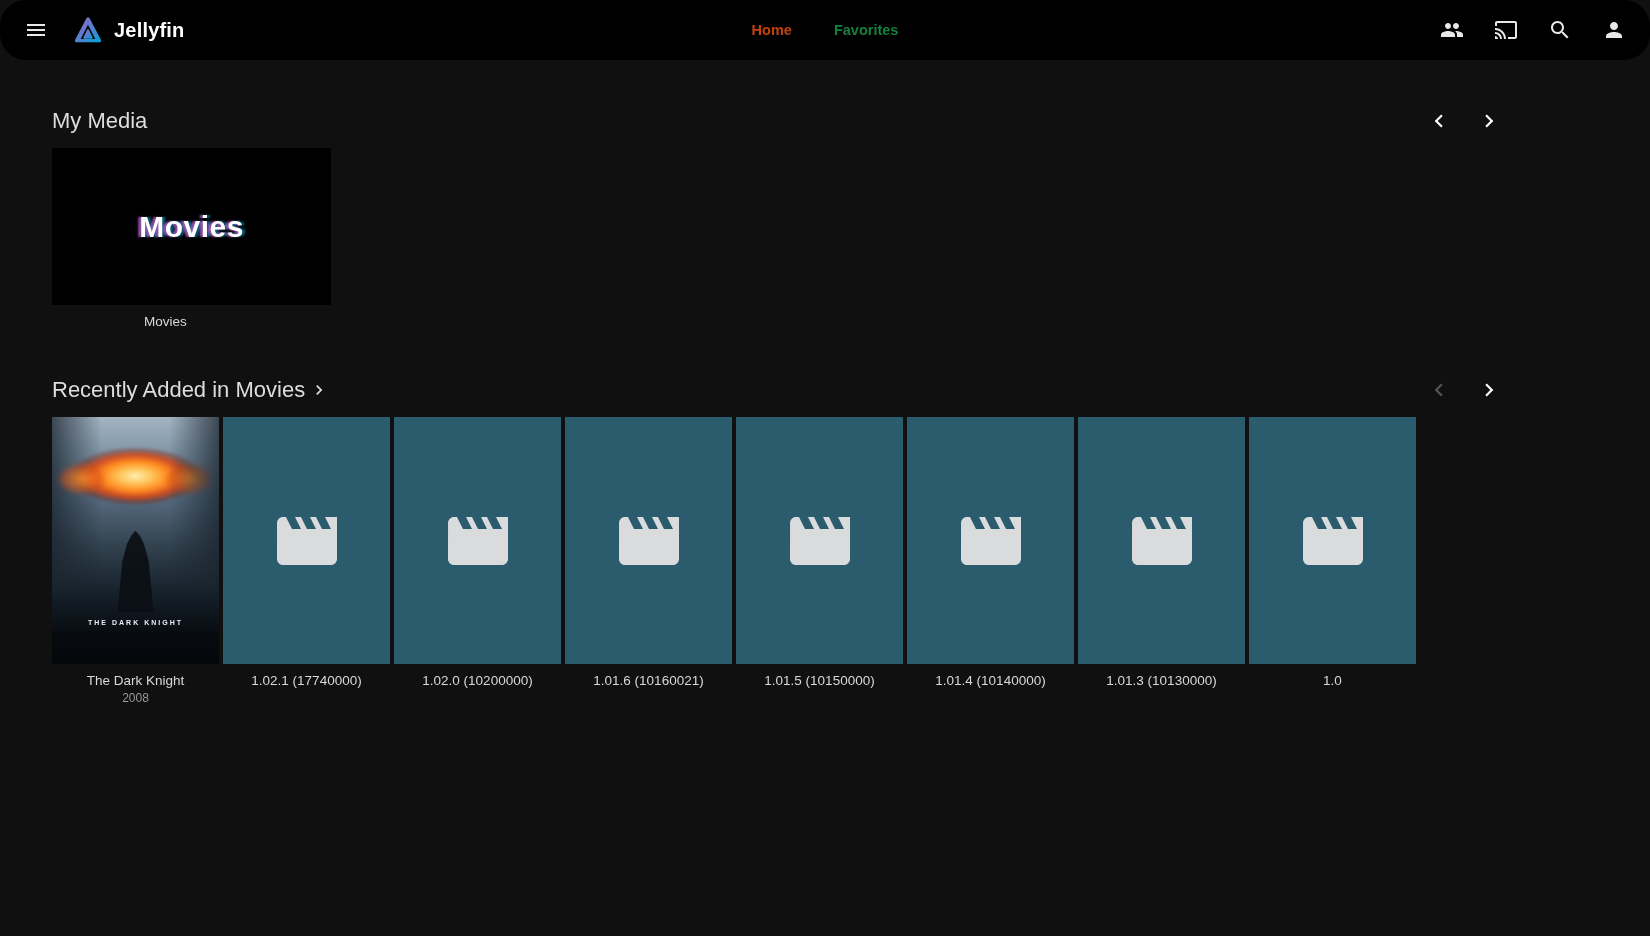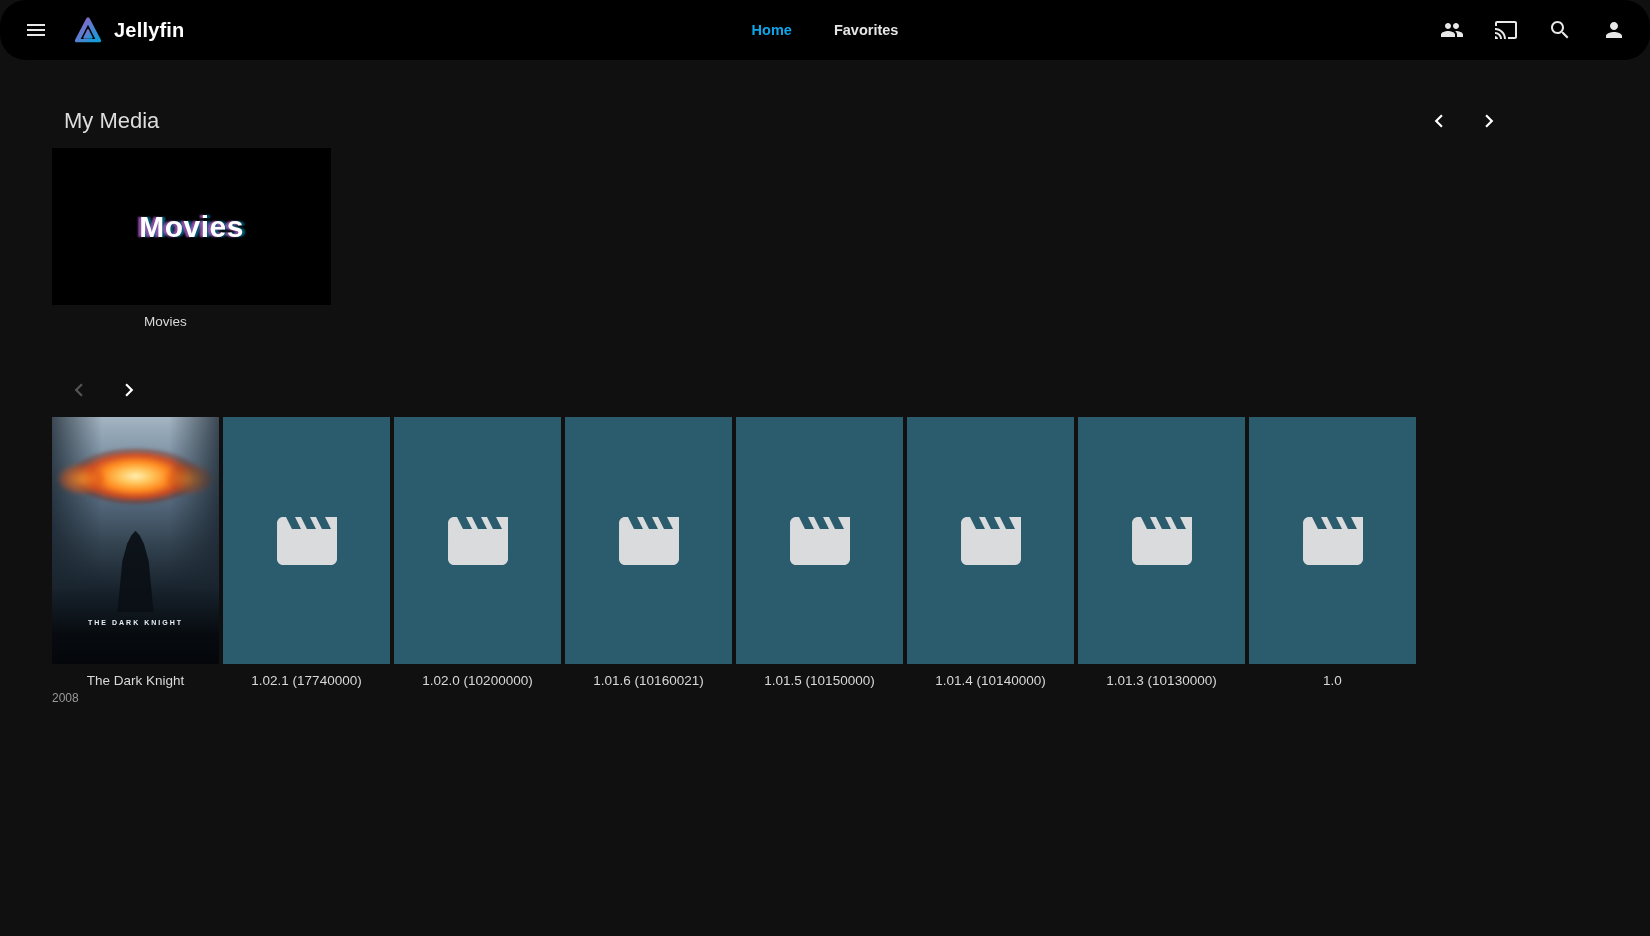--- a/index.html
+++ b/index.html
@@ -30,37 +30,36 @@
   .logo {
     display: flex; align-items: center; gap: 10px;
     margin-left: 16px; cursor: pointer;
   }
   .logo-text { font-size: 20px; font-weight: 600; color: #fff; letter-spacing: .2px; }
   nav.main-nav {
     position: absolute; left: 50%; transform: translateX(-50%);
     display: flex; align-items: center; gap: 14px;
   }
   .nav-tab {
-    font-size: 14.5px; font-weight: 700; color: #e5e5e5;
+    font-size: 14.5px; font-weight: 700; color: #15803d;
     padding: 8px 14px; cursor: pointer; text-decoration: none;
   }
-  .nav-tab.active { color: #0ea5e9; }
+  .nav-tab.active { color: #c2410c; }
   .header-right {
     margin-left: auto;
     display: flex; align-items: center; gap: 14px;
   }
 
   
   .page { padding-left: 52px; }
   .section { margin-top: 46px; }
   .section-header {
     display: flex; align-items: center; justify-content: space-between;
     padding-right: 146px;
     margin-bottom: 12px;
-    margin-left: 12px;
   }
   .section-header h2 {
     font-size: 22px; font-weight: 400; color: #ddd;
     display: flex; align-items: center; gap: 4px;
   }
   .section-header h2.linked { cursor: pointer; }
   .scroll-btns { display: flex; align-items: center; gap: 20px; }
   .scroll-btn {
     background: none; border: none; cursor: pointer; color: #fff; padding: 2px;
     display: flex; align-items: center;
@@ -75,21 +74,21 @@
   }
   .glitch {
     font-size: 30px; font-weight: 700; color: #fff; letter-spacing: .5px;
     text-shadow: -3px 0 2px rgba(171, 91, 195, .85), 3px 0 2px rgba(0, 164, 220, .55);
   }
   .card-label {
     margin-top: 9px; font-size: 13.5px; color: #d8d8d8; text-align: center;
     white-space: nowrap; overflow: hidden;
   }
   .card-sublabel {
-    margin-top: 3px; font-size: 12px; color: #999; text-align: left;
+    margin-top: 3px; font-size: 12px; color: #999; text-align: center;
   }
 
   
   .card-row {
     display: flex; gap: 4px; overflow: hidden; width: calc(1650px - 52px);
   }
   .card { flex: 0 0 167px; width: 167px; cursor: pointer; }
   .card-image {
     width: 167px; height: 247px; position: relative;
     display: flex; align-items: center; justify-content: center;
@@ -223,20 +222,26 @@
         <div class="library-art">
           <span class="glitch">Movies</span>
         </div>
         <div class="card-label">Movies</div>
       </div>
     </div>
   </section>
 
   <section class="section">
     <div class="section-header">
+      <h2 class="linked">
+        <span>Recently Added in Movies</span>
+        <svg width="20" height="20" viewBox="0 0 24 24" fill="currentColor">
+          <path d="M8.59 16.59 10 18l6-6-6-6-1.41 1.41L13.17 12z"></path>
+        </svg>
+      </h2>
       <div class="scroll-btns">
         <button class="scroll-btn disabled">
           <svg width="26" height="26" viewBox="0 0 24 24" fill="currentColor">
             <path d="M15.41 7.41 14 6l-6 6 6 6 1.41-1.41L10.83 12z"></path>
           </svg>
         </button>
         <button class="scroll-btn">
           <svg width="26" height="26" viewBox="0 0 24 24" fill="currentColor">
             <path d="M8.59 16.59 10 18l6-6-6-6-1.41 1.41L13.17 12z"></path>
           </svg>

